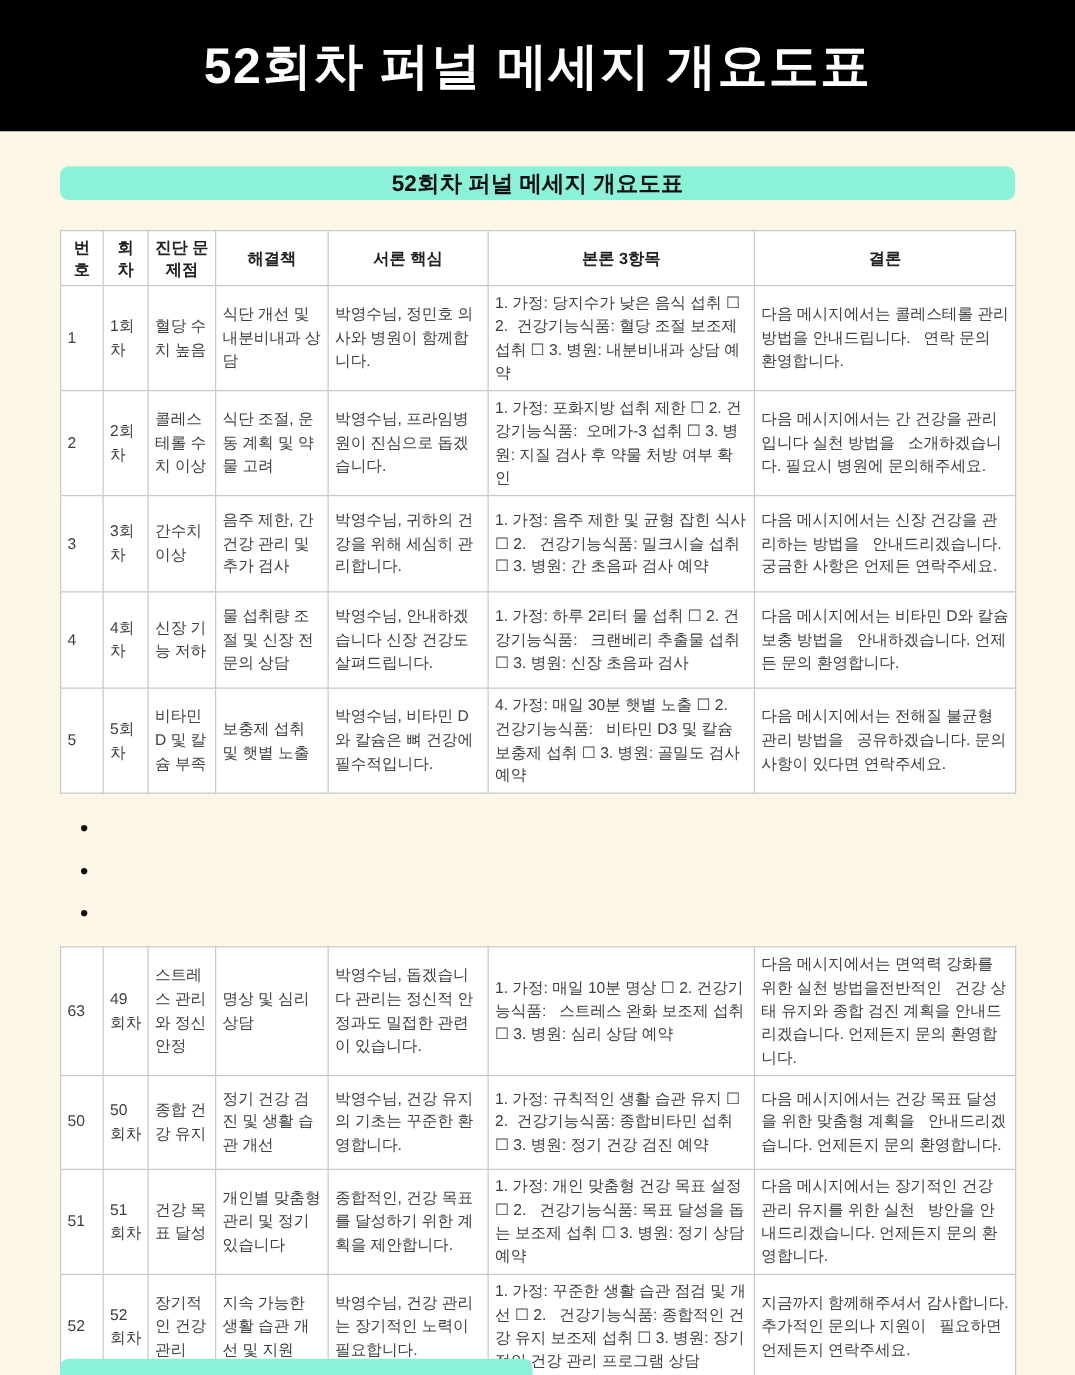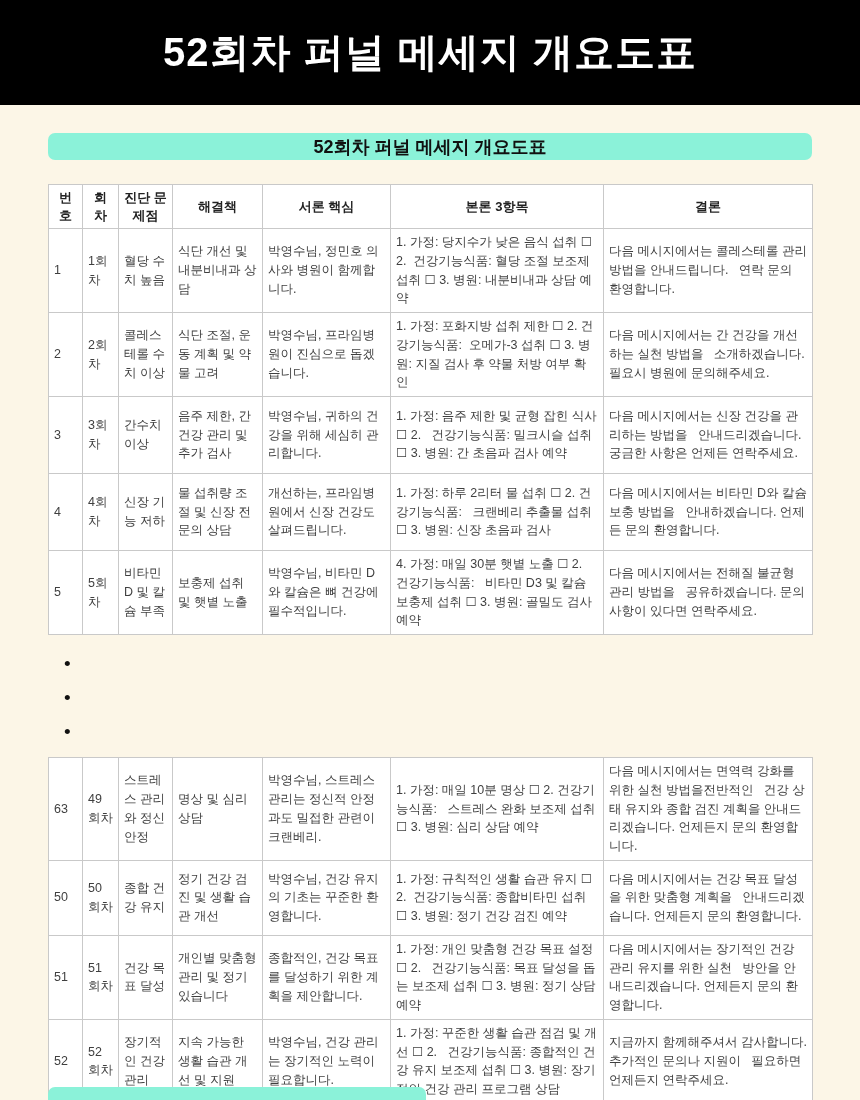--- a/index.html
+++ b/index.html
@@ -126,37 +126,37 @@
       <td>1. 가정: 당지수가 낮은 음식 섭취 ☐ 2.  건강기능식품: 혈당 조절 보조제 섭취 ☐ 3. 병원: 내분비내과 상담 예약</td>
       <td>다음 메시지에서는 콜레스테롤 관리 방법을 안내드립니다.   연락 문의 환영합니다.</td>
     </tr>
     <tr style="height:80px">
       <td class="c-no">2</td>
       <td>2회차</td>
       <td>콜레스테롤 수치 이상</td>
       <td>식단 조절, 운동 계획 및 약물 고려</td>
       <td>박영수님, 프라임병원이 진심으로 돕겠습니다.</td>
       <td>1. 가정: 포화지방 섭취 제한 ☐ 2. 건강기능식품:  오메가-3 섭취 ☐ 3. 병원: 지질 검사 후 약물 처방 여부 확인</td>
-      <td>다음 메시지에서는 간 건강을 개선하는 실천 방법을   소개하겠습니다. 필요시 병원에 문의해주세요.</td>
+      <td>다음 메시지에서는 간 건강을 관리입니다 실천 방법을   소개하겠습니다. 필요시 병원에 문의해주세요.</td>
     </tr>
     <tr style="height:77px">
       <td class="c-no">3</td>
       <td>3회차</td>
       <td>간수치 이상</td>
       <td>음주 제한, 간 건강 관리 및 추가 검사</td>
       <td>박영수님, 귀하의 건강을 위해 세심히 관리합니다.</td>
       <td>1. 가정: 음주 제한 및 균형 잡힌 식사 ☐ 2.   건강기능식품: 밀크시슬 섭취 ☐ 3. 병원: 간 초음파 검사 예약</td>
       <td>다음 메시지에서는 신장 건강을 관리하는 방법을   안내드리겠습니다. 궁금한 사항은 언제든 연락주세요.</td>
     </tr>
     <tr style="height:77px">
       <td class="c-no">4</td>
       <td>4회차</td>
       <td>신장 기능 저하</td>
       <td>물 섭취량 조절 및 신장 전문의 상담</td>
-      <td>개선하는, 프라임병원에서 신장 건강도 살펴드립니다.</td>
+      <td>박영수님, 안내하겠습니다 신장 건강도 살펴드립니다.</td>
       <td>1. 가정: 하루 2리터 물 섭취 ☐ 2. 건강기능식품:   크랜베리 추출물 섭취 ☐ 3. 병원: 신장 초음파 검사</td>
       <td>다음 메시지에서는 비타민 D와 칼슘 보충 방법을   안내하겠습니다. 언제든 문의 환영합니다.</td>
     </tr>
     <tr style="height:73px">
       <td class="c-no">5</td>
       <td>5회차</td>
       <td>비타민 D 및 칼슘 부족</td>
       <td>보충제 섭취 및 햇볕 노출</td>
       <td>박영수님, 비타민 D와 칼슘은 뼈 건강에 필수적입니다.</td>
       <td>4. 가정: 매일 30분 햇볕 노출 ☐ 2. 건강기능식품:   비타민 D3 및 칼슘 보충제 섭취 ☐ 3. 병원: 골밀도 검사 예약</td>
@@ -180,21 +180,21 @@
     <col style="width:128px">
       <col style="width:213px">
       <col style="width:209px">
   </colgroup>
   <tbody>
     <tr style="height:90px">
       <td class="c-no">63</td>
       <td>49회차</td>
       <td>스트레스 관리와 정신 안정</td>
       <td>명상 및 심리 상담</td>
-      <td>박영수님, 스트레스 관리는 정신적 안정과도 밀접한 관련이 크랜베리.</td>
+      <td>박영수님, 돕겠습니다 관리는 정신적 안정과도 밀접한 관련이 있습니다.</td>
       <td>1. 가정: 매일 10분 명상 ☐ 2. 건강기능식품:   스트레스 완화 보조제 섭취 ☐ 3. 병원: 심리 상담 예약</td>
       <td>다음 메시지에서는 면역력 강화를 위한 실천 방법을전반적인   건강 상태 유지와 종합 검진 계획을 안내드리겠습니다. 언제든지 문의 환영합니다.</td>
     </tr>
     <tr style="height:75px">
       <td class="c-no">50</td>
       <td>50회차</td>
       <td>종합 건강 유지</td>
       <td>정기 건강 검진 및 생활 습관 개선</td>
       <td>박영수님, 건강 유지의 기초는 꾸준한 환영합니다.</td>
       <td>1. 가정: 규칙적인 생활 습관 유지 ☐ 2.  건강기능식품: 종합비타민 섭취 ☐ 3. 병원: 정기 건강 검진 예약</td>

